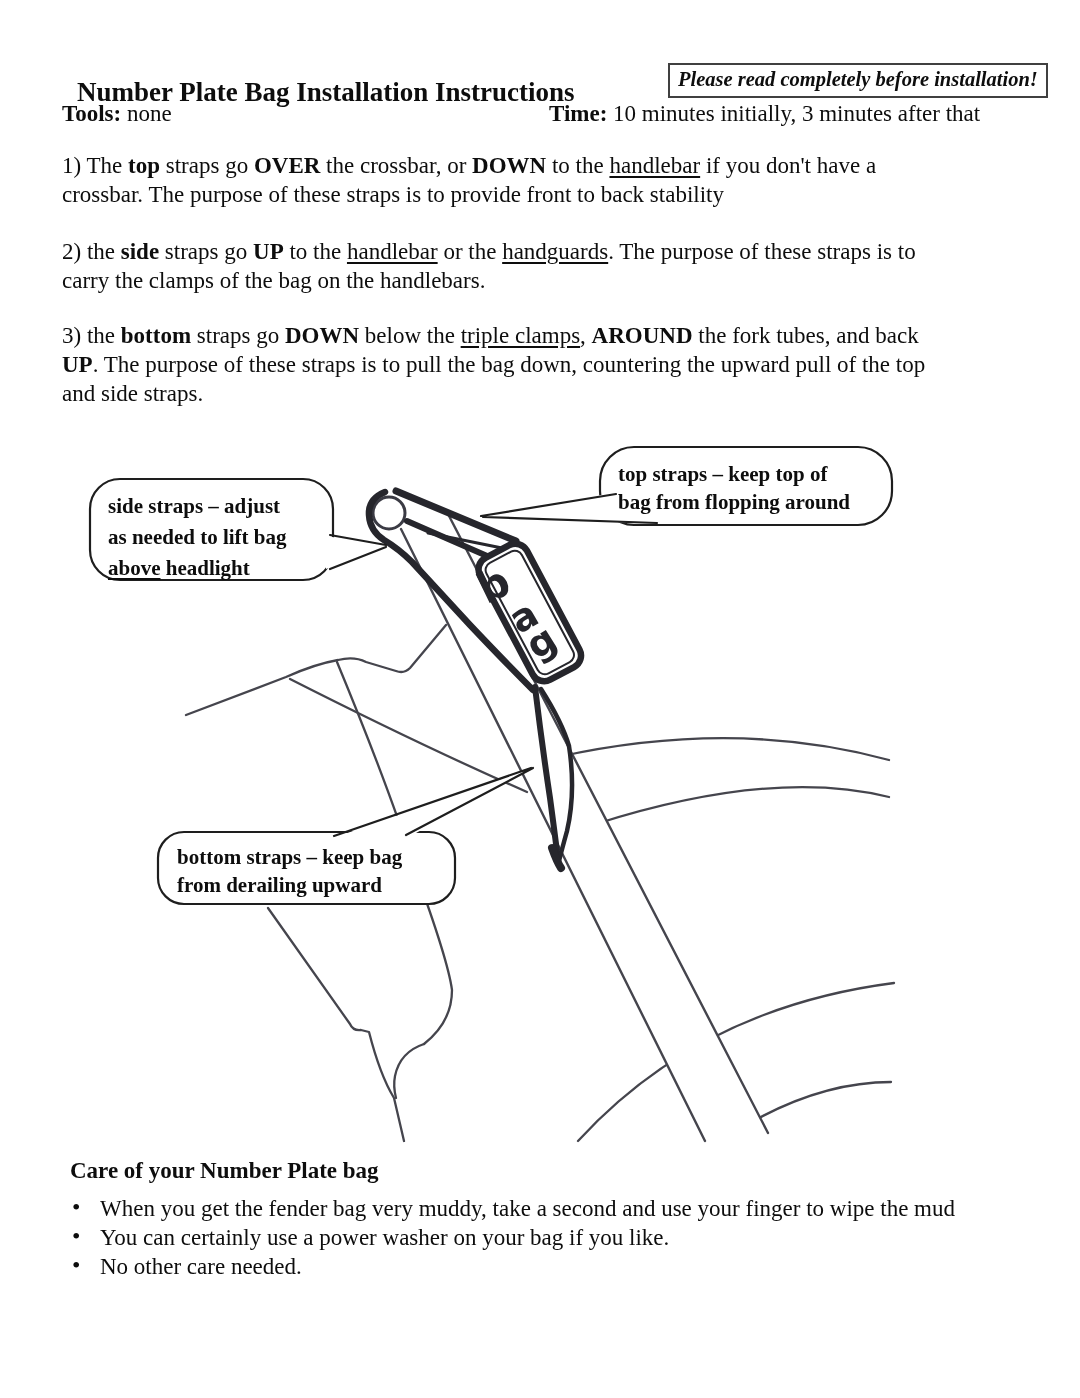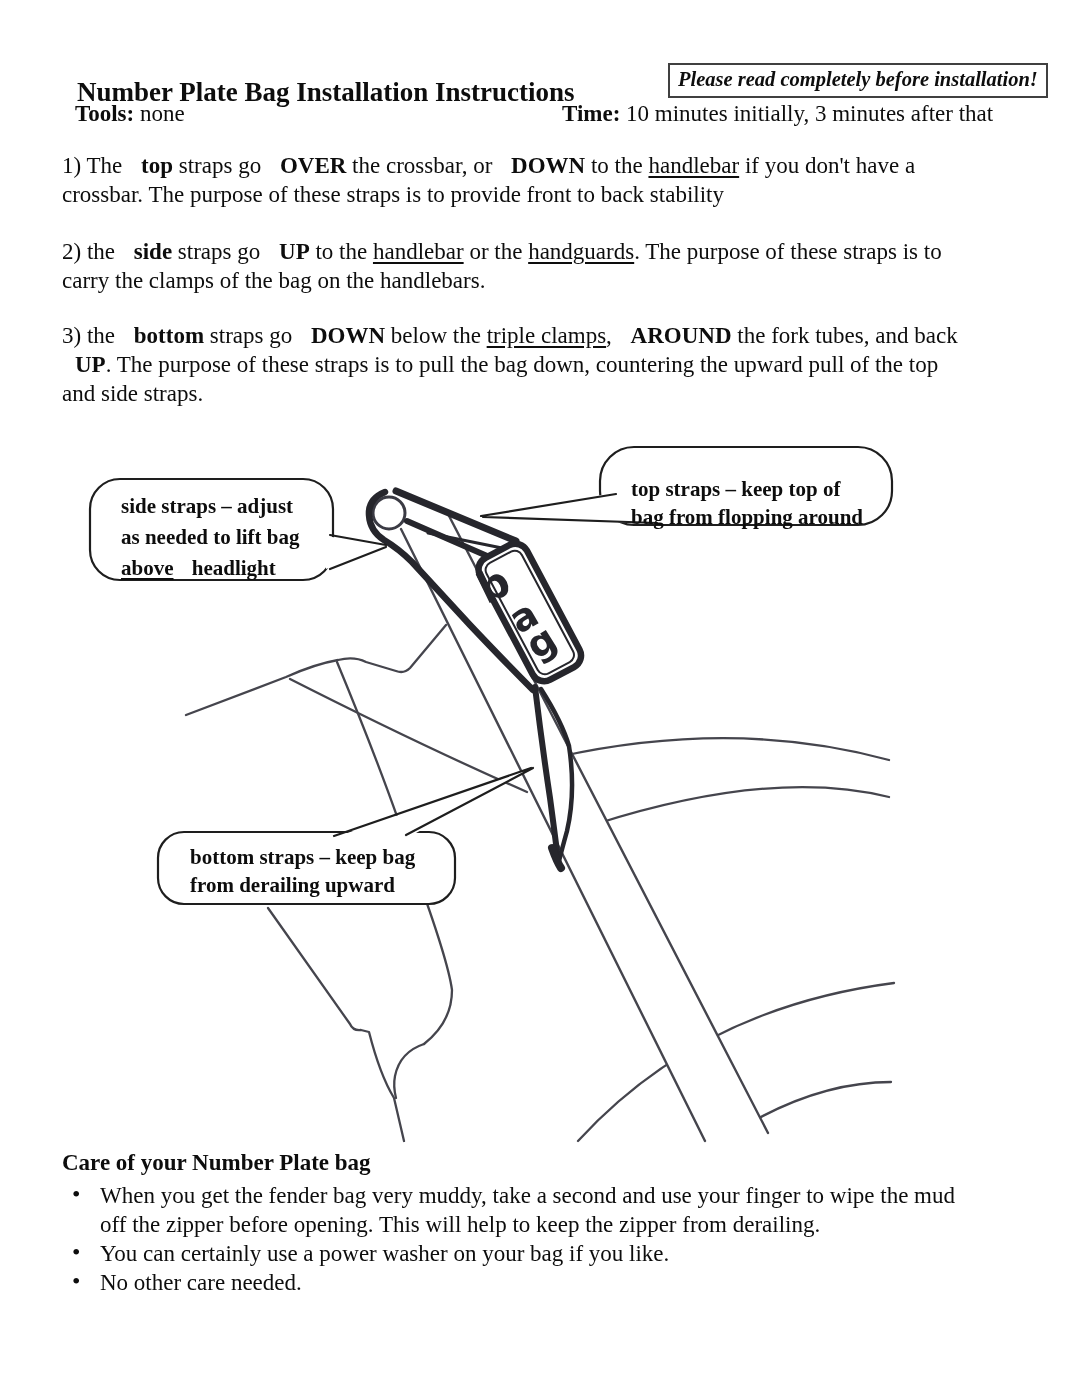--- a/index.html
+++ b/index.html
@@ -2,21 +2,21 @@
 <html><head>
 <meta charset="utf-8">
 <title>Scanned Instructions</title>
 <style>
   html,body { margin:0; padding:0; background:#e8e8e8; }
   .page {
     position:relative; width:1080px; height:1398px; margin:0 auto;
     background:#ffffff; overflow:hidden;
     font-family:"Liberation Serif", serif; color:#0d0d0d;
   }
-  .b { font-weight:bold;margin-left:13px; }
+  .b { font-weight:bold; }
   .u { text-decoration:underline; text-decoration-thickness:2px; text-underline-offset:3px; }
 
   .title {
     position:absolute; left:62px; top:60px; margin:15px;
     font-size:27px; line-height:34px; font-weight:bold; white-space:nowrap;
   }
   .notice {
     position:absolute; left:636px; top:63px;
     border:2px solid #404040; padding:1px 8px 3px 8px;
     font-size:20.5px; line-height:27px; font-weight:bold; font-style:italic; white-space:nowrap;margin-left:32px;
@@ -30,26 +30,26 @@
   }
   #p1 { top:151px; }
   #p2 { top:237px; }
   #p3 { top:321px; }
 
   .sketch { position:absolute; left:0; top:0; pointer-events:none; }
 
   .callout-text {
     position:absolute; font-weight:bold; white-space:nowrap; font-size:21px; z-index:3;
   }
-  #ct-top    { left:618px; top:475px; line-height:28px; }
+  #ct-top    { left:618px; top:460px; line-height:28px; }
   #ct-side   { left:108px; top:491px; line-height:31px; }
   #ct-bottom { left:177px; top:843px; line-height:28px; }
 
   .care { position:absolute; left:62px; top:1147px; width:1000px; }
-  .care h2 { margin:0; font-size:23px; line-height:31px; font-weight:bold; white-space:nowrap; }
+  .care h2 { margin:8px; font-size:23px; line-height:31px; font-weight:bold; white-space:nowrap; }
   .care ul { margin:3px 0 0 0; padding:0; list-style:none; }
   .care li { position:relative; padding-left:38px; font-size:23px; line-height:29px; white-space:nowrap; }
   .care li .dot { position:absolute; left:10px; top:-1px; font-size:24px; }
 </style>
 </head>
 <body>
 
 <div class="page">
 
   <svg class="sketch" width="1080" height="1398" viewBox="0 0 1080 1398">
@@ -132,21 +132,21 @@
 
   <div class="callout-text" id="ct-top"><span class="b">top straps – keep top of</span><br><span class="b">bag from flopping around</span></div>
   <div class="callout-text" id="ct-side"><span class="b">side straps – adjust</span><br><span class="b">as needed to lift bag</span><br><span class="b u">above</span><span class="b"> headlight</span></div>
   <div class="callout-text" id="ct-bottom"><span class="b">bottom straps – keep bag</span><br><span class="b">from derailing upward</span></div>
 
   <section class="care">
     <h2>Care of your Number Plate bag</h2>
     <ul>
       <li>
         <span class="dot">•</span>
-        <span><span>When you get the fender bag very muddy, take a second and use your finger to wipe the mud</span><br><span>off the zipper before opening. This will help to keep the zipper from derailing.</span></span>
+        <span><span>When you get the fender bag very muddy, take a second and use your finger to wipe the mud</span><br></span>
       </li>
       <li>
         <span class="dot">•</span>
         <span><span>You can certainly use a power washer on your bag if you like.</span></span>
       </li>
       <li>
         <span class="dot">•</span>
         <span><span>No other care needed.</span></span>
       </li>
     </ul>

